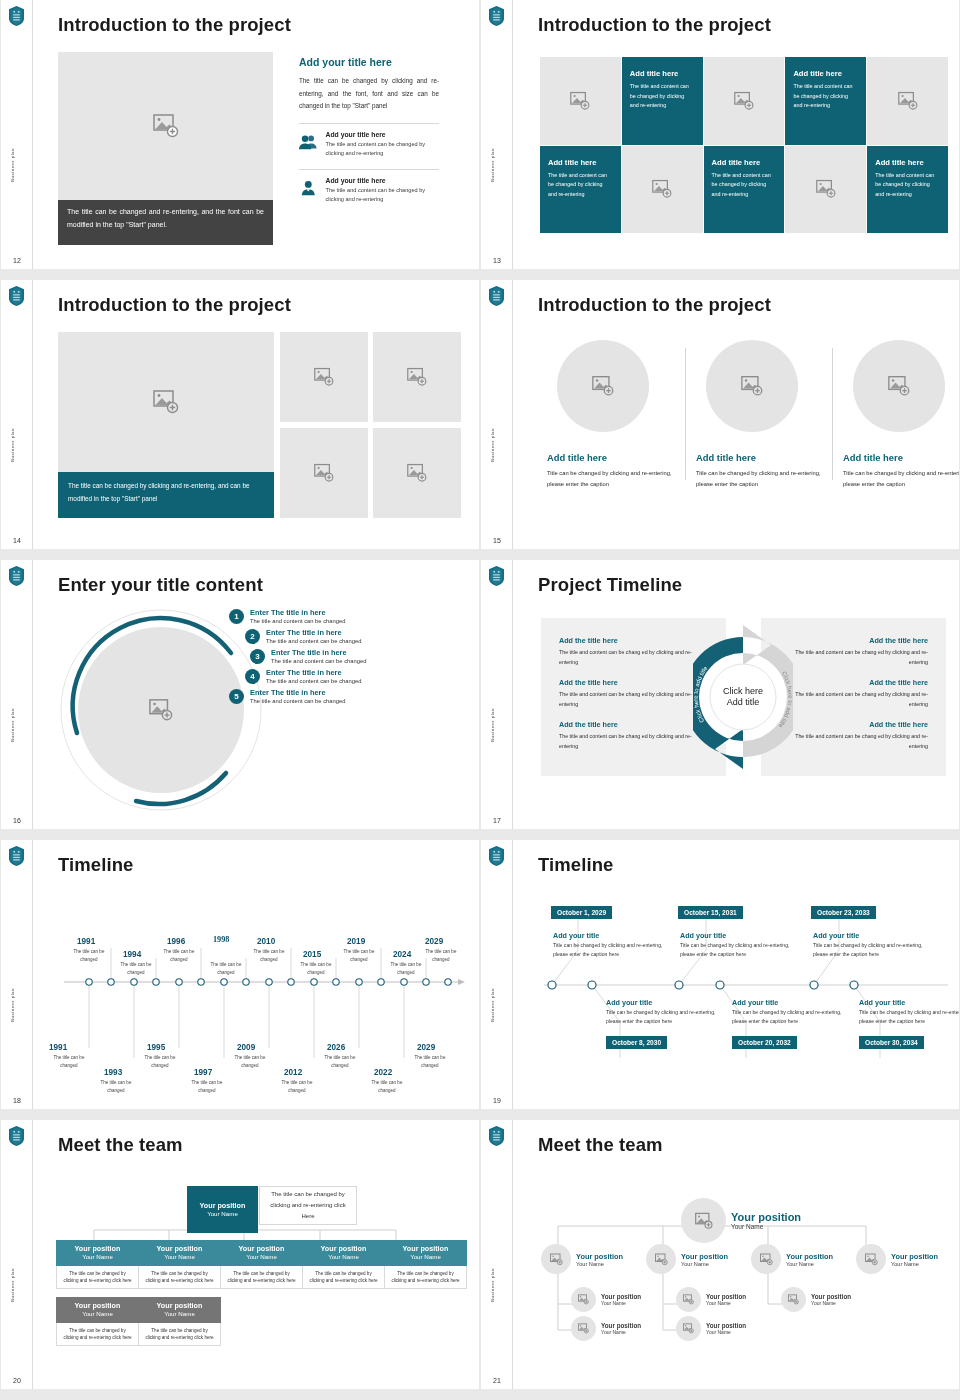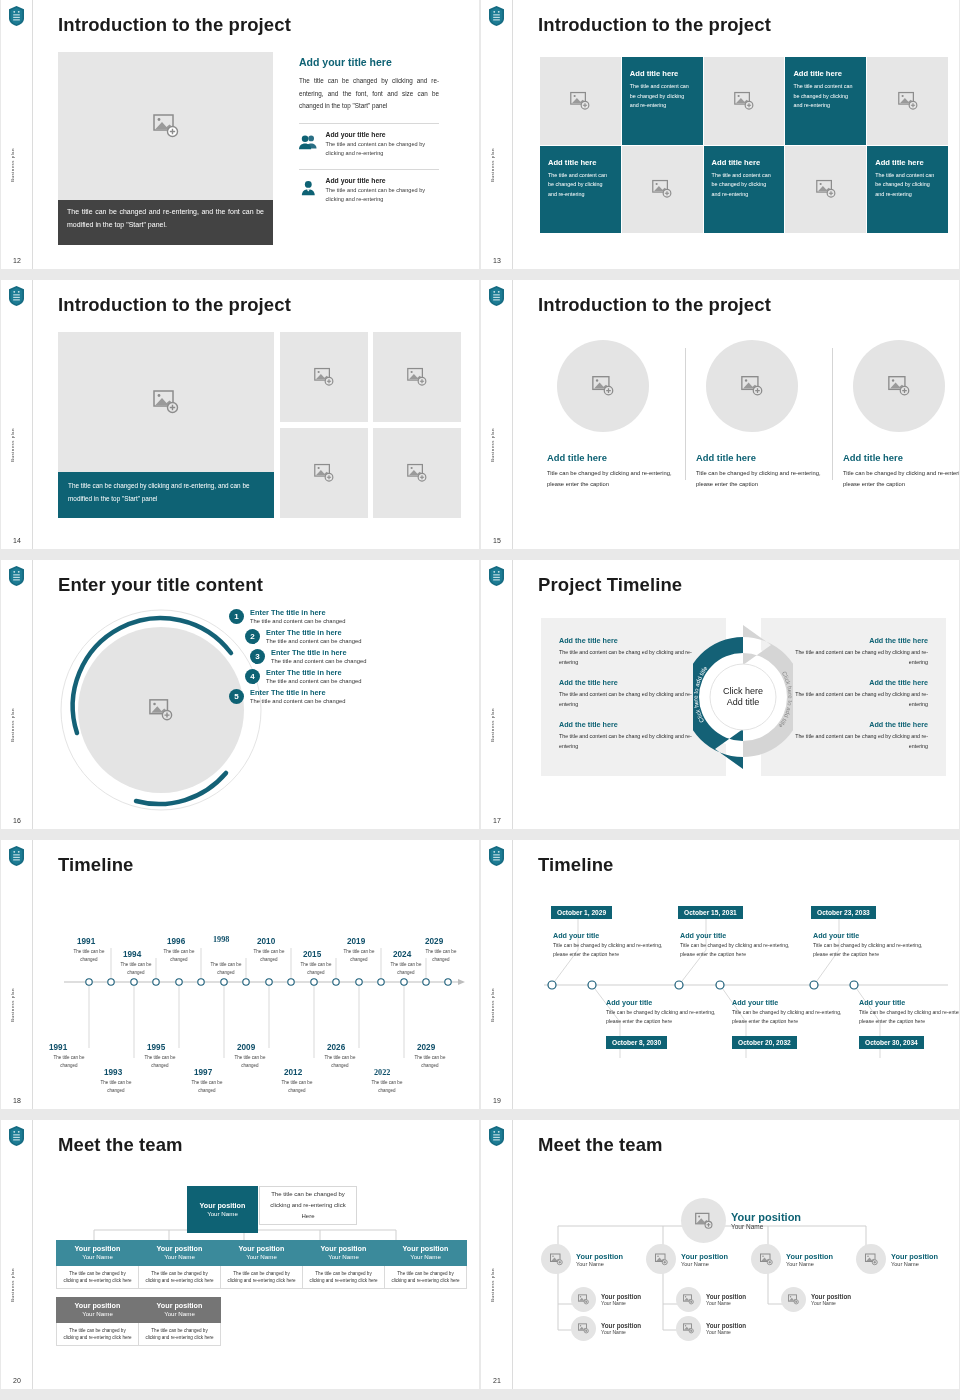--- a/index.html
+++ b/index.html
@@ -571,21 +571,21 @@
   <div class="tl-year" style="left:146px;top:203px;">1995</div>
   <div class="tl-desc" style="left:139px;top:214px;">The title can be changed</div>
   <div class="tl-year" style="left:193px;top:228px;">1997</div>
   <div class="tl-desc" style="left:186px;top:239px;">The title can be changed</div>
   <div class="tl-year" style="left:236px;top:203px;">2009</div>
   <div class="tl-desc" style="left:229px;top:214px;">The title can be changed</div>
   <div class="tl-year" style="left:283px;top:228px;">2012</div>
   <div class="tl-desc" style="left:276px;top:239px;">The title can be changed</div>
   <div class="tl-year" style="left:326px;top:203px;">2026</div>
   <div class="tl-desc" style="left:319px;top:214px;">The title can be changed</div>
-  <div class="tl-year" style="left:373px;top:228px;font-family:Liberation Serif, serif;">2022</div>
+  <div class="tl-year" style="left:373px;top:228px;">2022</div>
   <div class="tl-desc" style="left:366px;top:239px;">The title can be changed</div>
   <div class="tl-year" style="left:416px;top:203px;">2029</div>
   <div class="tl-desc" style="left:409px;top:214px;">The title can be changed</div>
 
   <div class="pagenum">18</div>
 </div>
 
 <div class="slide">
   <div class="rail">
     <svg class="logo" viewBox="0 0 20 24">

